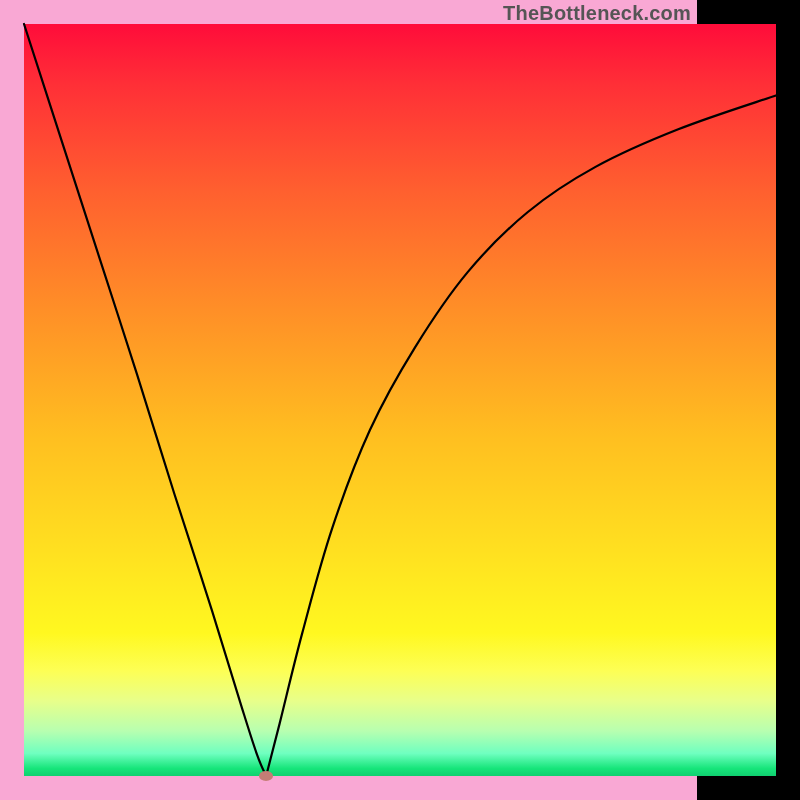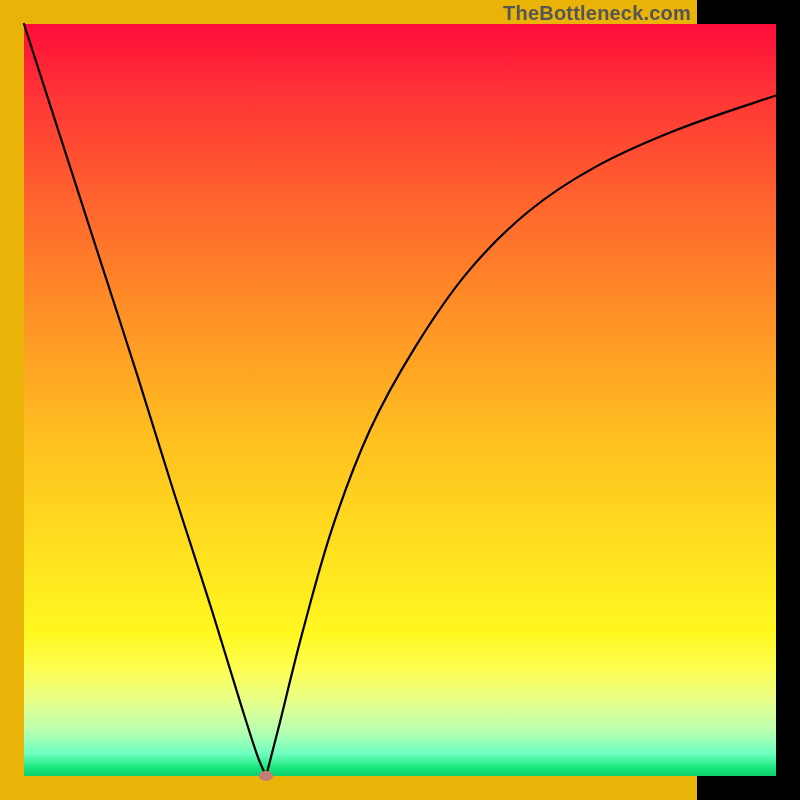--- a/index.html
+++ b/index.html
@@ -8,21 +8,21 @@
     width: 800px;
     height: 800px;
     background: #000;
     font-family: Arial, Helvetica, sans-serif;
     overflow: hidden;
   }
   .frame {
     position: relative;
     width: 697px;
     height: 800px;
-    background: #eab308;
+    background: #f9a8d4;
   }
   .plot {
     position: absolute;
     left: 24px;
     top: 24px;
     width: 752px;
     height: 752px;
     
     background: linear-gradient(to bottom,
       #ff0c3a 0%,

